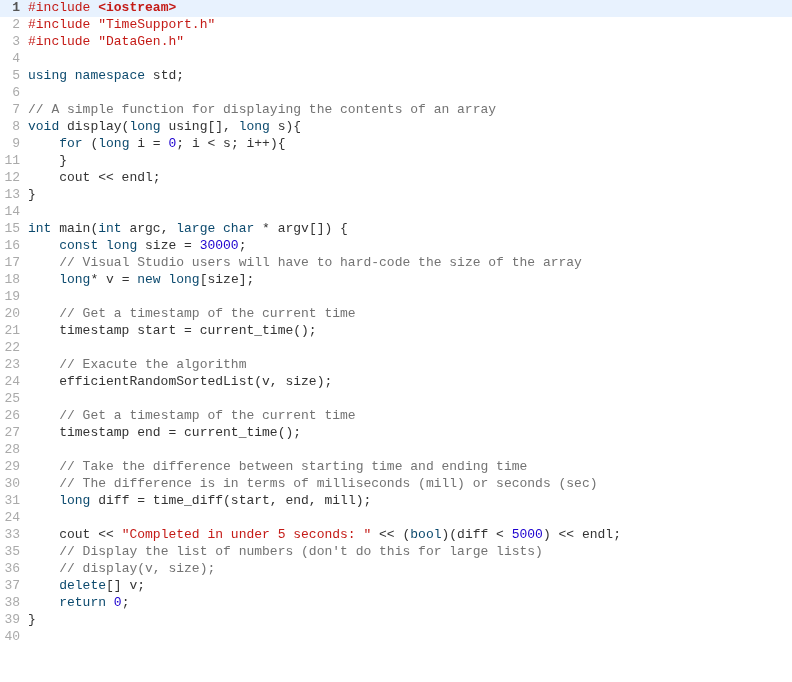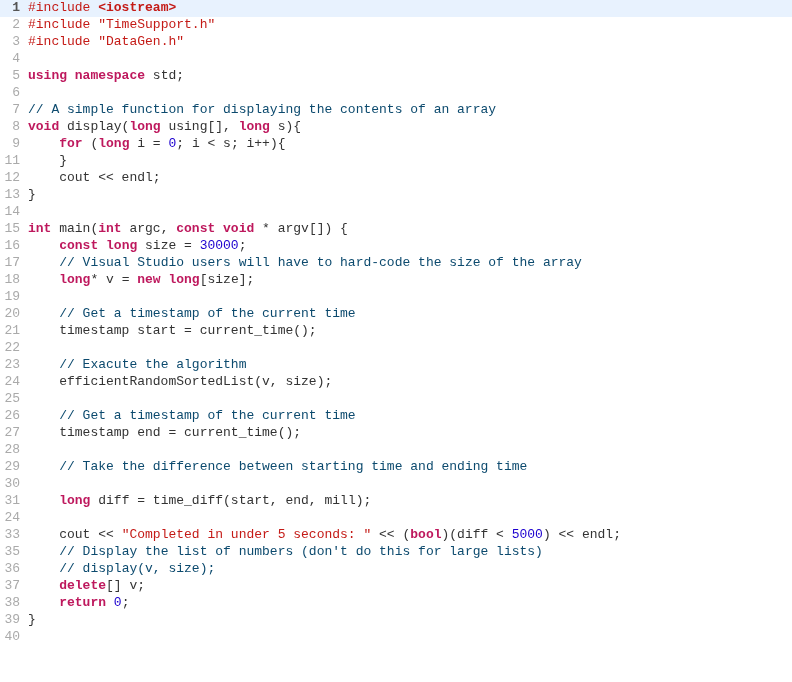--- a/index.html
+++ b/index.html
@@ -33,23 +33,23 @@
     color: #555555;
     font-weight: bold;
   }
   .content {
     flex: 1;
     white-space: pre;
   }         
   .pp-kw { color: #c41a16; text-align: center; }        
   .inc-sys { color: #c41a16; font-weight: bold; }    
   .str { color: #c41a16; }        
-  .kw { color: #be185d; font-weight: bold; }       
+  .kw { color: #0c4a6e; }       
   .num { color: #1c00cf; }        
-  .cmt { color: #0c4a6e; }
+  .cmt { color: #737373; }
   .id { color: #333333; }
 </style>
 </head>
 <body>
 
 <div class="code-editor">
   <div id="lines-container" style="width: 100%;">
       <div class="line highlighted">
         <div class="lineno">1</div>
         <div class="content"><span class="pp-kw">#include </span><span class="inc-sys">&lt;iostream&gt;</span></div>
@@ -97,21 +97,21 @@
       <div class="line">
         <div class="lineno">13</div>
         <div class="content"><span class="id">}</span></div>
       </div>
       <div class="line">
         <div class="lineno">14</div>
         <div class="content"></div>
       </div>
       <div class="line">
         <div class="lineno">15</div>
-        <div class="content"><span class="kw">int </span><span class="id">main(</span><span class="kw">int </span><span class="id">argc, </span><span class="kw">const void </span><span class="id">* argv[]) {</span></div>
+        <div class="content"><span class="kw">int </span><span class="id">main(</span><span class="kw">int </span><span class="id">argc, </span><span class="kw">large char </span><span class="id">* argv[]) {</span></div>
       </div>
       <div class="line">
         <div class="lineno">16</div>
         <div class="content"><span class="id">    </span><span class="kw">const long </span><span class="id">size = </span><span class="num">30000</span><span class="id">;</span></div>
       </div>
       <div class="line">
         <div class="lineno">17</div>
         <div class="content"><span class="id">    </span><span class="cmt">// Visual Studio users will have to hard-code the size of the array</span></div>
       </div>
       <div class="line">
@@ -157,21 +157,21 @@
       <div class="line">
         <div class="lineno">28</div>
         <div class="content"></div>
       </div>
       <div class="line">
         <div class="lineno">29</div>
         <div class="content"><span class="id">    </span><span class="cmt">// Take the difference between starting time and ending time</span></div>
       </div>
       <div class="line">
         <div class="lineno">30</div>
-        <div class="content"><span class="id">    </span></div>
+        <div class="content"><span class="id">    </span><span class="cmt">// The difference is in terms of milliseconds (mill) or seconds (sec)</span></div>
       </div>
       <div class="line">
         <div class="lineno">31</div>
         <div class="content"><span class="id">    </span><span class="kw">long </span><span class="id">diff = time_diff(start, end, mill);</span></div>
       </div>
       <div class="line">
         <div class="lineno">24</div>
         <div class="content"></div>
       </div>
       <div class="line">

